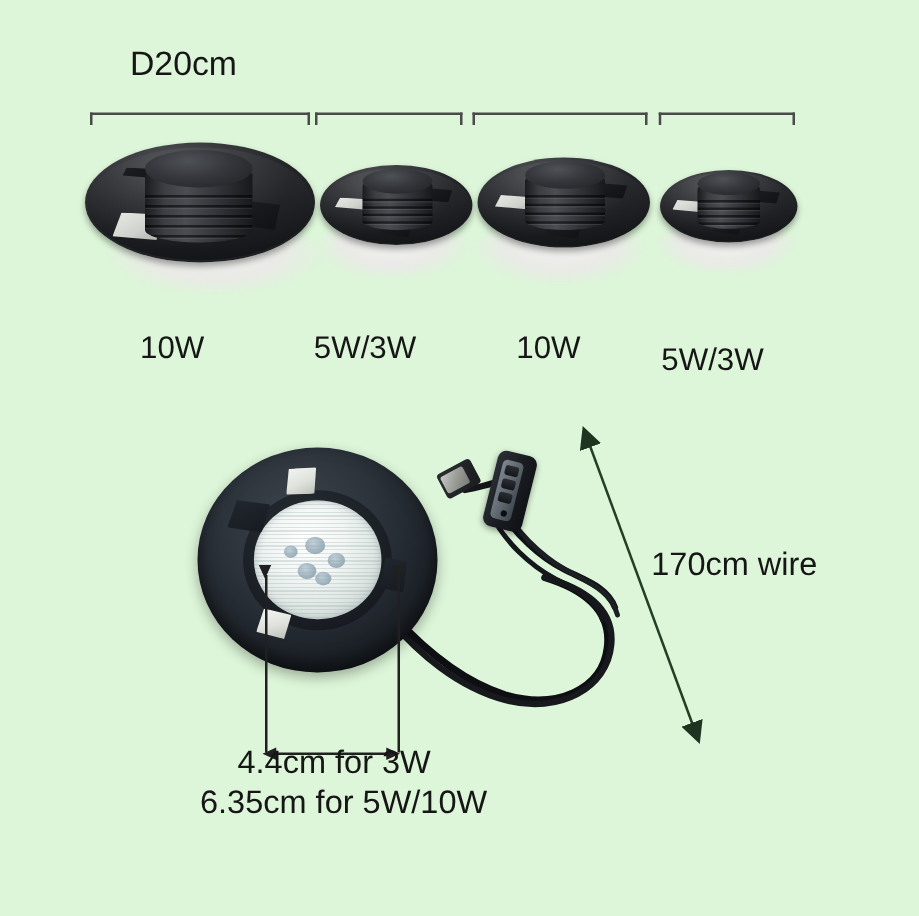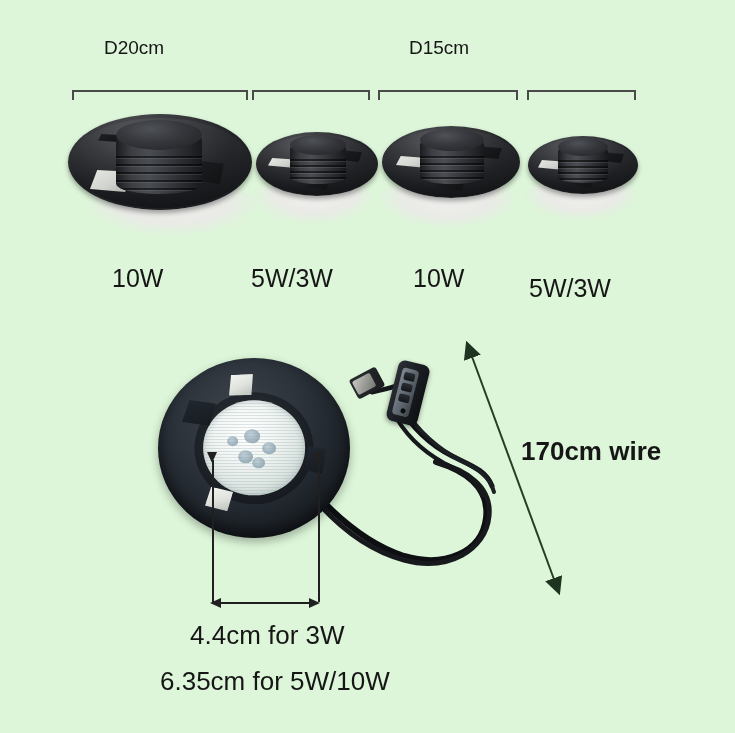--- a/index.html
+++ b/index.html
@@ -24,23 +24,23 @@
 
   
   .lbl {
     position: absolute;
     color: #161616;
     font-family: "Liberation Sans", sans-serif;
     white-space: nowrap;
     line-height: 1;
     -webkit-font-smoothing: antialiased;
   }
-  .lbl-dim { font-size: 19px; }
+  .lbl-dim { font-size: 27px; }
   .lbl-watt { font-size: 25px; }
-  .lbl-wire { font-size: 26px; font-weight: bold; }
+  .lbl-wire { font-size: 26px; }
   .lbl-meas { font-size: 26px; }
 
   
   .bracket {
     position: absolute;
     border-top: 2px solid #4a4a4a;
     border-left: 2px solid #4a4a4a;
     border-right: 2px solid #4a4a4a;
     height: 10px;
     box-sizing: border-box;
@@ -249,21 +249,20 @@
     border-radius: 50%;
     background: #0c0e10;
   }
 </style>
 </head>
 <body>
 
 <div id="stage">
 
   <div class="lbl lbl-dim" style="left:104px; top:38px;">D20cm</div>
-  <div class="lbl lbl-dim" style="left:409px; top:38px;">D15cm</div>
 
   <div class="bracket" style="left:72px;  top:90px; width:176px;"></div>
   <div class="bracket" style="left:252px; top:90px; width:118px;"></div>
   <div class="bracket" style="left:378px; top:90px; width:140px;"></div>
   <div class="bracket" style="left:527px; top:90px; width:109px;"></div>
 
   <div class="shadow" style="left:84px;  top:178px; width:176px; height:58px;"></div>
   <div class="shadow" style="left:252px; top:176px; width:124px; height:48px;"></div>
   <div class="shadow" style="left:378px; top:176px; width:140px; height:52px;"></div>
   <div class="shadow" style="left:524px; top:176px; width:114px; height:44px;"></div>
@@ -413,16 +412,16 @@
 
   <div class="ext-line" style="left:212px; top:460px; height:142px;"></div>
   <div class="ext-line" style="left:318px; top:460px; height:142px;"></div>
   <div class="arrow-down" style="left:207px; top:452px;"></div>
   <div class="arrow-down" style="left:313px; top:452px;"></div>
 
   <div class="dim-h" style="left:214px; top:602px; width:104px;"></div>
   <div class="arrow-left" style="left:210px; top:598px;"></div>
   <div class="arrow-right" style="left:309px; top:598px;"></div>
 
-  <div class="lbl lbl-meas" style="left:190px; top:622px;">4.4cm for 3W</div>
-  <div class="lbl lbl-meas" style="left:160px; top:668px;">6.35cm for 5W/10W</div>
+  <div class="lbl lbl-meas" style="left:190px; top:596px;">4.4cm for 3W</div>
+  <div class="lbl lbl-meas" style="left:160px; top:628px;">6.35cm for 5W/10W</div>
 
 </div>
 
 </body></html>

